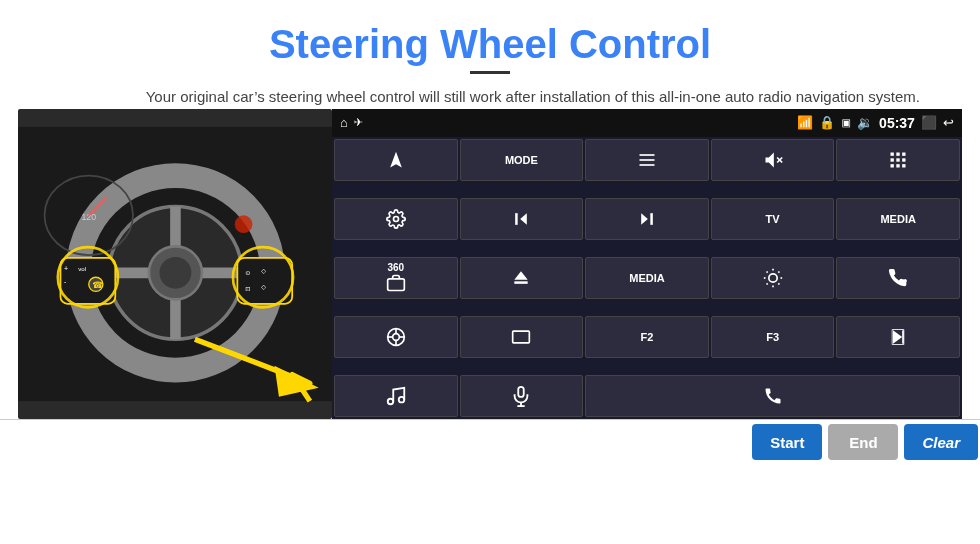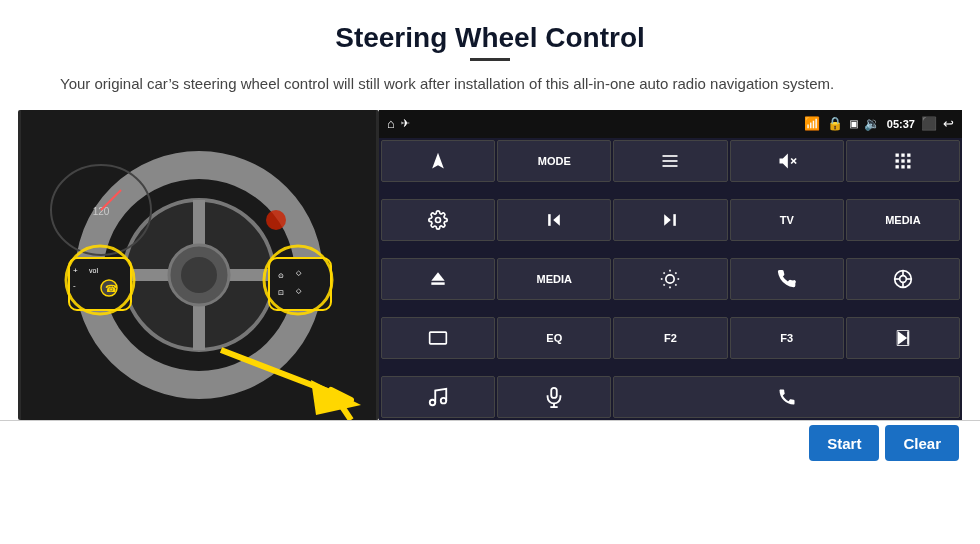--- a/index.html
+++ b/index.html
@@ -5,48 +5,47 @@
     * { box-sizing: border-box; margin: 0; padding: 0; }
     body {
       width: 980px;
       height: 544px;
       background: #fff;
       font-family: Arial, sans-serif;
       overflow: hidden;
     }
     .page-title {
       text-align: center;
-      font-size: 28px;
-      font-weight: bold;
-      color: #0f172a;
+      font-size: 40px;
+      font-weight: bold;
+      color: #3b82f6;
       padding-top: 22px;
       padding-bottom: 4px;
     }
     .title-divider {
       width: 40px;
       height: 3px;
       background: #333;
       margin: 0 auto 12px auto;
     }
     .subtitle {
-      text-align: left;
+      text-align: right;
       font-size: 15px;
       color: #444;
       line-height: 1.5;
-      margin-bottom: 14px;
       padding: 0 60px;
     }
     .content-area {
       display: flex;
       flex-direction: row;
       padding: 0 18px 0 18px;
       gap: 0;
     }
     .car-image {
-      width: 361px;
+      width: 314px;
       height: 310px;
       background: #2a2a2a;
       position: relative;
       overflow: hidden;
       flex-shrink: 0;
       border-radius: 2px;
     }
     .car-image svg {
       width: 100%;
       height: 100%;
@@ -76,21 +75,21 @@
       align-items: center;
       gap: 6px;
       font-size: 12px;
       color: #fff;
     }
     .status-icon {
       color: #fff;
       font-size: 13px;
     }
     .time-text {
-      font-size: 11px;
+      font-size: 14px;
       color: #fff;
       font-weight: bold;
     }
     .btn-grid {
       display: grid;
       grid-template-columns: repeat(5, 1fr);
       gap: 2px;
       padding: 2px;
       flex: 1;
     }
@@ -112,21 +111,21 @@
       width: 20px;
       height: 20px;
     }
     .bottom-row {
       display: flex;
       flex-direction: row;
       align-items: center;
       background: #fff;
       border-top: 1px solid #ccc;
       height: 46px;
-      padding: 4px 21px;
+      padding: 4px 2px;
       gap: 6px;
       justify-content: flex-end;
     }
     .bottom-btn {
       height: 36px;
       min-width: 70px;
       border-radius: 4px;
       font-size: 15px;
       font-weight: bold;
       border: none;
@@ -137,20 +136,21 @@
       background: #1a6fc4;
       color: #fff;
     }
     .btn-end {
       background: #aaa;
       color: #fff;
     }
     .btn-clear {
       background: #1a6fc4;
       color: #fff;
+      font-style: italic;
     }
     .bottom-icons-row {
       display: grid;
       grid-template-columns: repeat(5, 1fr);
       gap: 2px;
       padding: 0 2px 2px 2px;
     }
     .bottom-icon-cell {
       background: #2c2c3e;
       border: 1px solid #444;
@@ -285,20 +285,29 @@
       </div>
       <div class="btn-cell">
         <svg viewBox="0 0 24 24" fill="white">
             <polygon points="5,5 13,12 5,19"></polygon>
             <rect x="16" y="5" width="3" height="14"></rect>
           </svg>
       </div>
       <div class="btn-cell">TV</div>
       <div class="btn-cell">MEDIA</div>
 
+      <div class="btn-cell" style="font-size:9px;">
+        <div style="display:flex;flex-direction:column;align-items:center;">
+          <span style="font-size:10px;font-weight:bold;">360</span>
+          <svg viewBox="0 0 24 24" width="14" height="14" fill="none" stroke="white" stroke-width="2">
+              <rect x="2" y="7" width="20" height="14" rx="2"></rect>
+              <path d="M16 7V5a2 2 0 0 0-2-2h-4a2 2 0 0 0-2 2v2"></path>
+            </svg>
+        </div>
+      </div>
       <div class="btn-cell">
         <svg viewBox="0 0 24 24" fill="white">
             <polygon points="12,4 20,14 4,14"></polygon>
             <rect x="4" y="16" width="16" height="3"></rect>
           </svg>
       </div>
       <div class="btn-cell">MEDIA</div>
       <div class="btn-cell">
         <svg viewBox="0 0 24 24" fill="none" stroke="white" stroke-width="2">
             <circle cx="12" cy="12" r="5"></circle>
@@ -326,21 +335,20 @@
             <line x1="12" y1="16" x2="12" y2="22"></line>
             <line x1="2" y1="12" x2="8" y2="12"></line>
             <line x1="16" y1="12" x2="22" y2="12"></line>
           </svg>
       </div>
       <div class="btn-cell">
         <svg viewBox="0 0 24 24" fill="none" stroke="white" stroke-width="2">
             <rect x="2" y="5" width="20" height="14" rx="1"></rect>
           </svg>
       </div>
-      <div class="btn-cell">EQ</div>
 
       <div class="btn-cell">F2</div>
       <div class="btn-cell">F3</div>
       <div class="btn-cell">
         <svg viewBox="0 0 24 24" fill="white">
             <polygon points="5,3 19,3 19,21 5,21" fill="none" stroke="white" stroke-width="1"></polygon>
             <polygon points="6,4 17,12 6,20"></polygon>
             <rect x="17" y="4" width="2" height="16"></rect>
           </svg>
       </div>
@@ -366,14 +374,15 @@
         <svg viewBox="0 0 24 24" fill="white" width="30" height="20">
             <path d="M20.01 15.38c-1.23 0-2.42-.2-3.53-.56-.35-.12-.74-.03-1.01.24l-1.57 1.97c-2.83-1.35-5.48-3.9-6.89-6.83l1.95-1.66c.27-.28.35-.67.24-1.02-.37-1.12-.56-2.32-.56-3.55 0-.54-.45-.99-.99-.99H4.19C3.65 3 3 3.24 3 3.99 3 13.28 10.73 21 20.01 21c.71 0 .99-.63.99-1.18v-3.45c0-.54-.45-.99-.99-.99z"></path>
           </svg>
       </div>
     </div>
   </div>
 </div>
 
 <div class="bottom-row">
   <button class="bottom-btn btn-start">Start</button>
+  <button class="bottom-btn btn-end">End</button>
   <button class="bottom-btn btn-clear">Clear</button>
 </div>
 
 </body></html>

